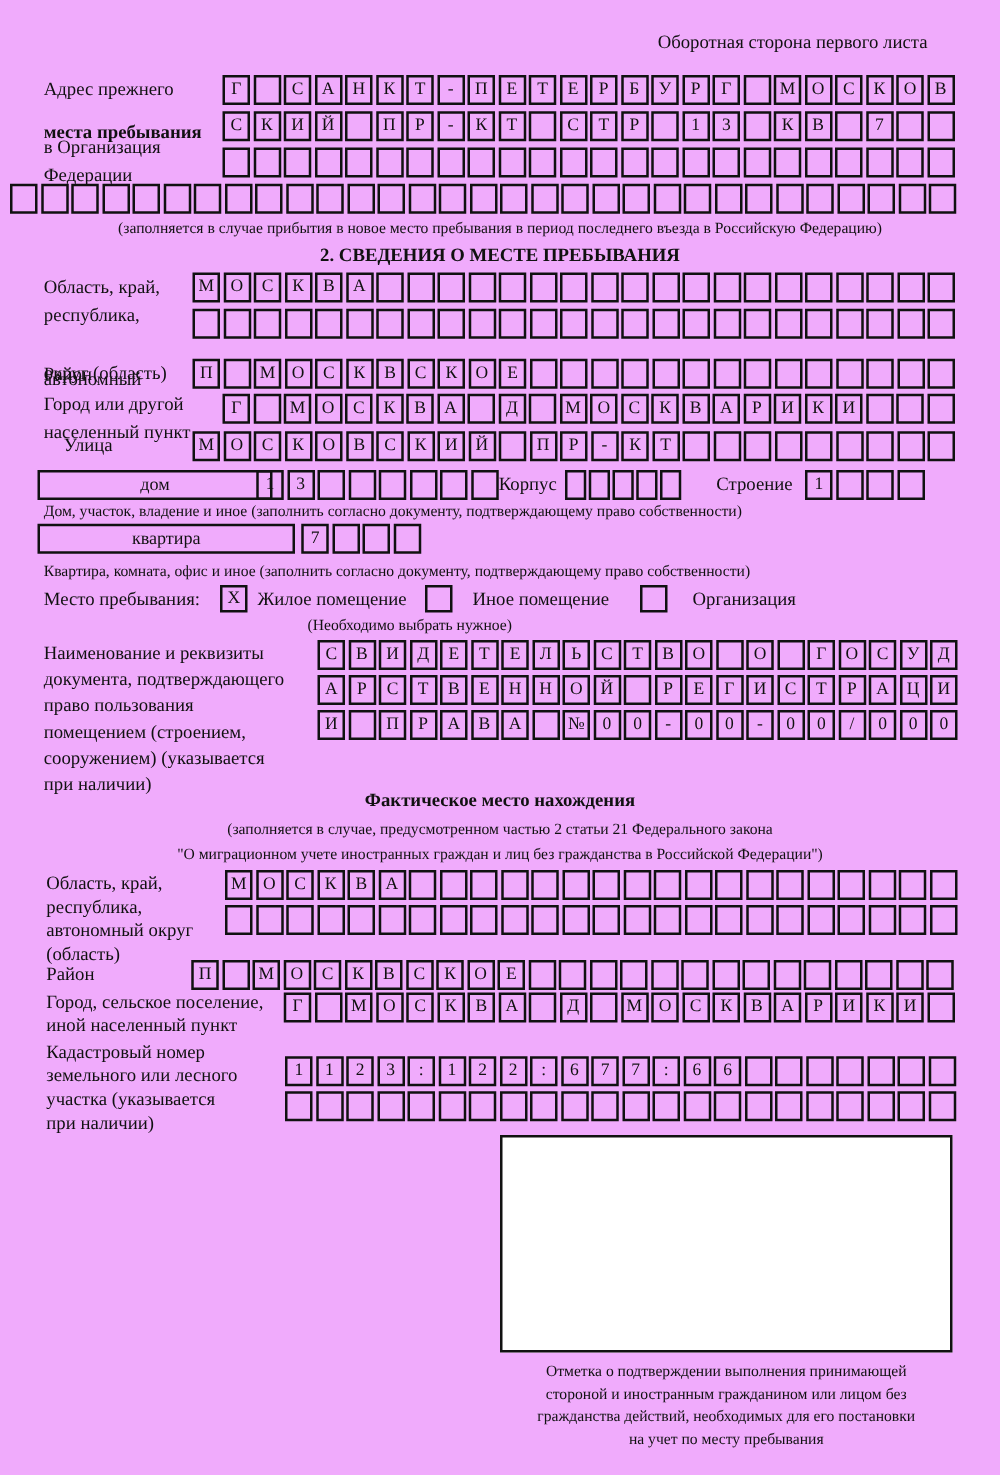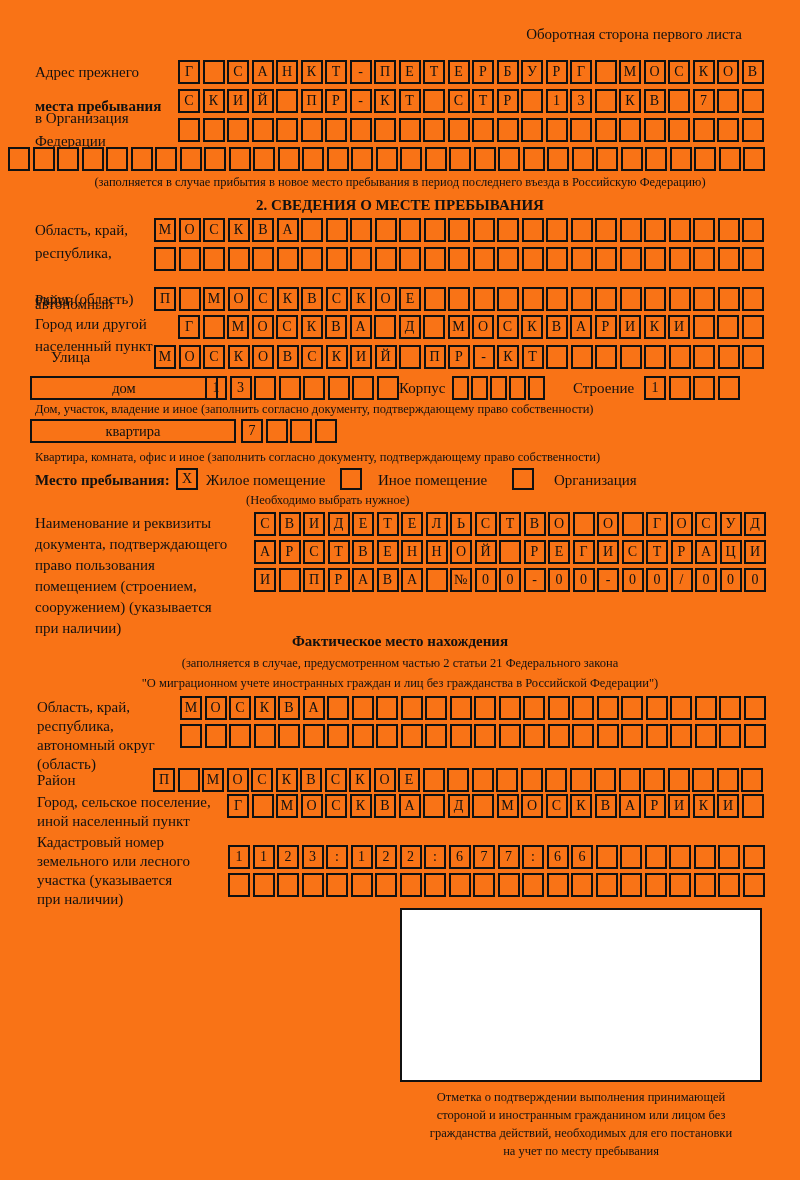--- a/index.html
+++ b/index.html
@@ -1,17 +1,17 @@
 <!DOCTYPE html>
 <html><head>
 <meta charset="utf-8">
 <style>
   html,body{margin:0;padding:0;}
   body{background:#888;}
-  #page{position:relative;width:800px;height:1180px;background:#f97316;
+  #page{position:relative;width:800px;height:1180px;background:#f0abfc;
         font-family:"Liberation Serif","DejaVu Serif",serif;color:#111;overflow:hidden;}
   .abs{position:absolute;white-space:nowrap;}
   .lbl{font-size:15px;line-height:20px;}
   .small{font-size:12.5px;}
   .bold{font-weight:bold;}
   .center{text-align:center;}
   .cells{position:absolute;white-space:nowrap;height:24px;}
   .cell{display:inline-block;box-sizing:border-box;width:22px;height:24px;border:2px solid #111;
         margin-right:2.5px;text-align:center;font-size:14px;line-height:20px;vertical-align:top;
         font-family:"Liberation Serif","DejaVu Serif",serif;}
@@ -66,21 +66,21 @@
   <div class="abs lbl" style="left:399px;top:378px;">Корпус</div>
   <div class="cells sm" style="left:452px;top:376px;"><span class="cell"></span><span class="cell"></span><span class="cell"></span><span class="cell"></span><span class="cell"></span></div>
   <div class="abs lbl" style="left:573px;top:378px;">Строение</div>
   <div class="cells" style="left:644px;top:376px;"><span class="cell">1</span><span class="cell"></span><span class="cell"></span><span class="cell"></span></div>
   <div class="abs small" style="left:35px;top:402px;">Дом, участок, владение и иное (заполнить согласно документу, подтверждающему право собственности)</div>
 
   <div class="boxlabel" style="left:30px;top:419px;width:206px;">квартира</div>
   <div class="cells" style="left:241px;top:419px;"><span class="cell">7</span><span class="cell"></span><span class="cell"></span><span class="cell"></span></div>
   <div class="abs small" style="left:35px;top:450px;">Квартира, комната, офис и иное (заполнить согласно документу, подтверждающему право собственности)</div>
 
-  <div class="abs lbl" style="left:35px;top:470px;font-weight:bold;">Место пребывания:</div>
+  <div class="abs lbl" style="left:35px;top:470px;">Место пребывания:</div>
   <div class="cb" style="left:176px;top:468px;">Х</div>
   <div class="abs lbl" style="left:206px;top:470px;">Жилое помещение</div>
   <div class="cb" style="left:340px;top:468px;"></div>
   <div class="abs lbl" style="left:378px;top:470px;">Иное помещение</div>
   <div class="cb" style="left:512px;top:468px;"></div>
   <div class="abs lbl" style="left:554px;top:470px;">Организация</div>
   <div class="abs small" style="left:246px;top:493px;">(Необходимо выбрать нужное)</div>
 
   <div class="abs lbl" style="left:35px;top:513px;">Наименование и реквизиты</div>
   <div class="abs lbl" style="left:35px;top:534px;">документа, подтверждающего</div>

